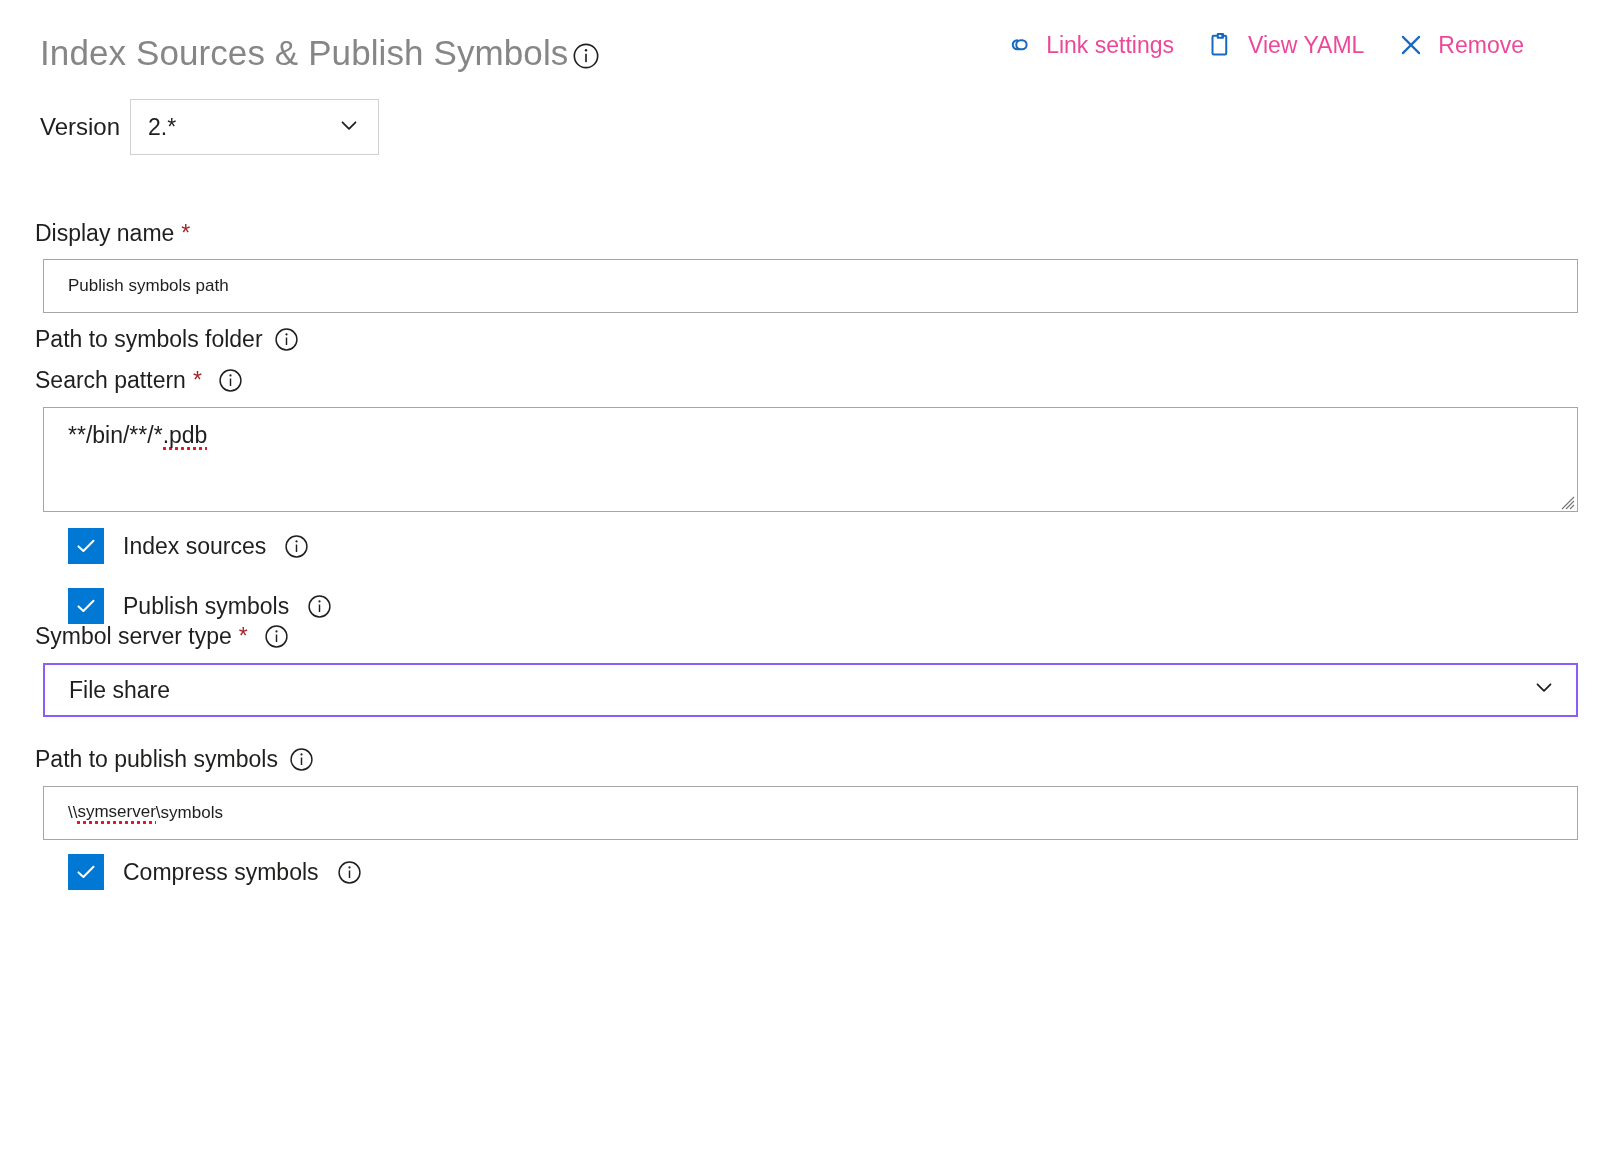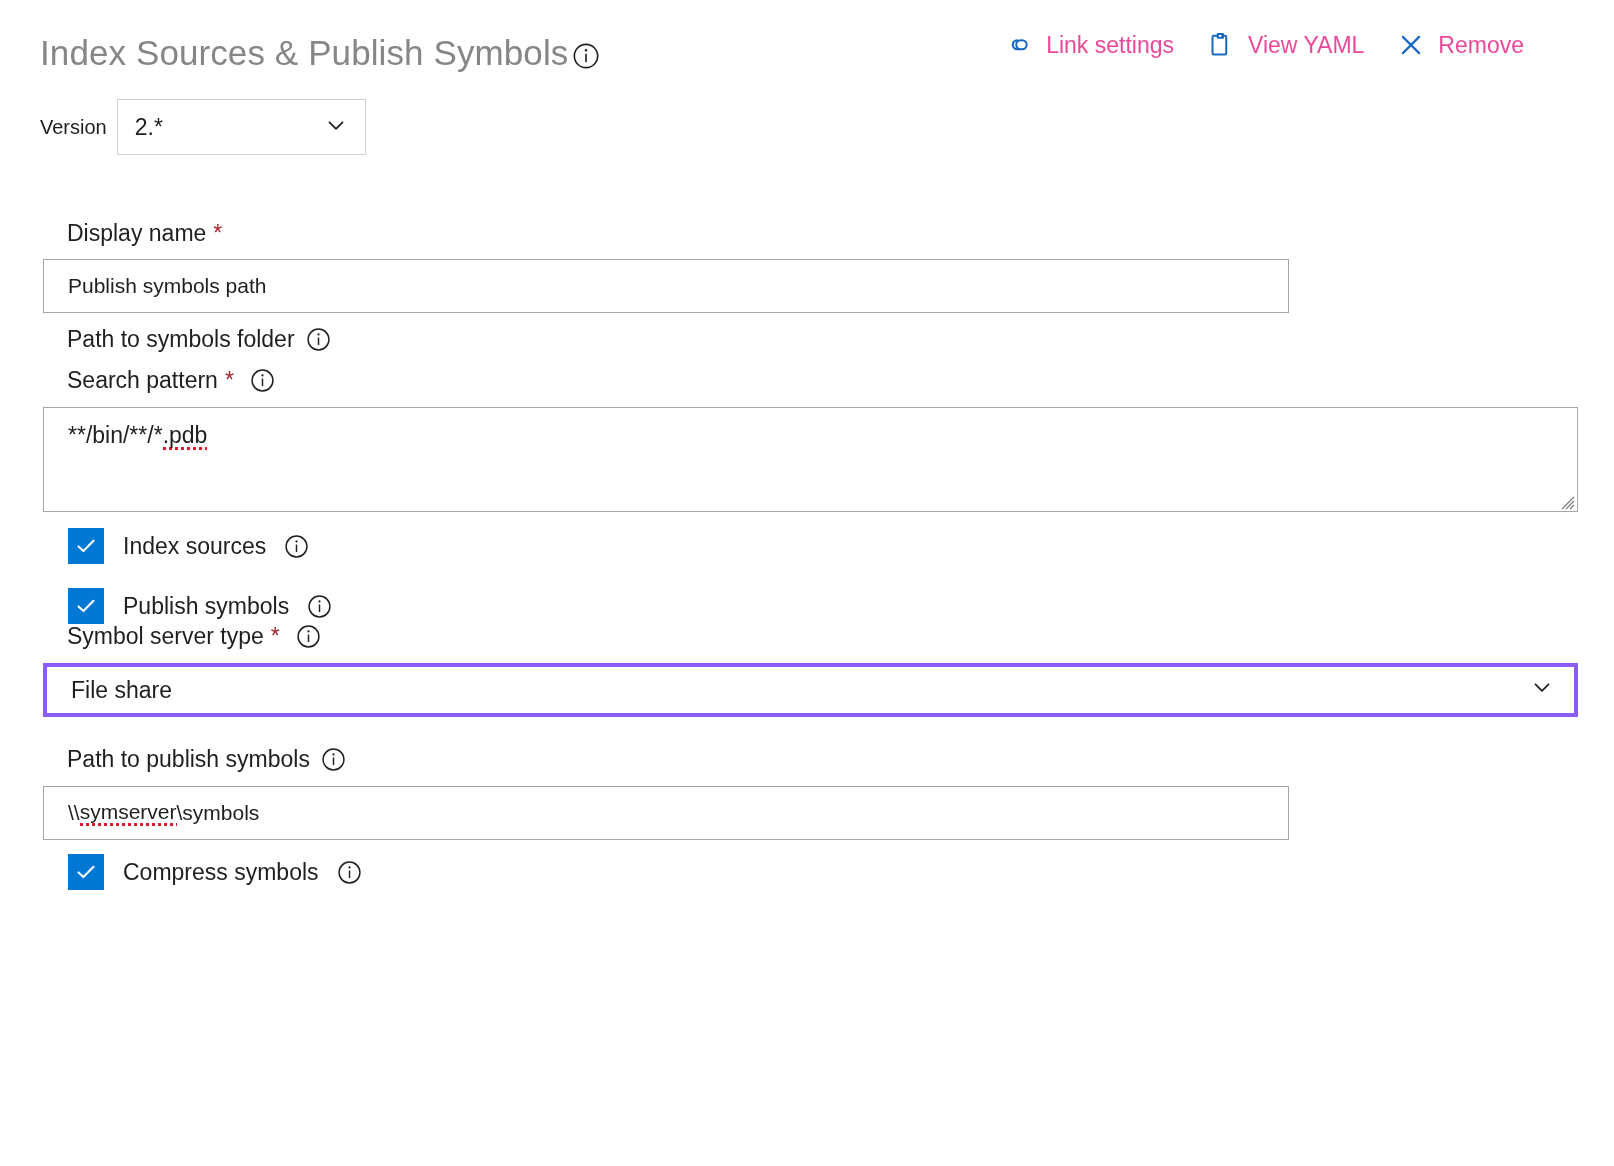--- a/index.html
+++ b/index.html
@@ -61,21 +61,21 @@
 
   
   .version-row {
     position: absolute;
     left: 40px;
     top: 99px;
     display: flex;
     align-items: center;
   }
   .version-label {
-    font-size: 20px;
+    font-size: 24px;
     color: #201f1e;
     margin-right: 10px;
   }
   .version-select {
     width: 249px;
     height: 56px;
     border: 1px solid #d0d0d0;
     background: #fff;
     display: flex;
     align-items: center;
@@ -92,44 +92,44 @@
     left: 0;
     top: 222px;
     width: 1614px;
   }
   .field { position: relative; }
   .field-label {
     display: flex;
     align-items: center;
     font-size: 23px;
     color: #201f1e;
-    padding-left: 67px;
+    padding-left: 35px;
     line-height: 1;
     white-space: nowrap;
   }
   .req {
     color: #a4262c;
     margin-left: 7px;
     font-size: 23px;
     line-height: 1;
   }
   .label-info { margin-left: 16px; display: flex; align-items: center; }
   .label-info.tight { margin-left: 11px; }
 
   .text-input {
     margin: 14px 0 0 43px;
-    width: 1246px;
+    width: 1535px;
     height: 54px;
     border: 1px solid #a6a6a6;
     box-sizing: border-box;
     background: #fff;
     display: flex;
     align-items: center;
     padding: 0 16px 0 24px;
-    font-size: 21px;
+    font-size: 17px;
     color: #201f1e;
     cursor: text;
   }
   .text-area {
     margin: 14px 0 0 43px;
     width: 1535px;
     height: 105px;
     border: 1px solid #a6a6a6;
     box-sizing: border-box;
     background: #fff;
@@ -144,21 +144,21 @@
     right: 2px;
     bottom: 2px;
     width: 20px;
     height: 20px;
   }
 
   .select-box {
     margin: 14px 0 0 43px;
     width: 1535px;
     height: 54px;
-    border: 4px solid #8b5cf6;
+    border: 2px solid #8b5cf6;
     box-sizing: border-box;
     background: #fff;
     display: flex;
     align-items: center;
     justify-content: space-between;
     padding: 0 19px 0 24px;
     font-size: 23px;
     color: #201f1e;
     cursor: pointer;
   }

